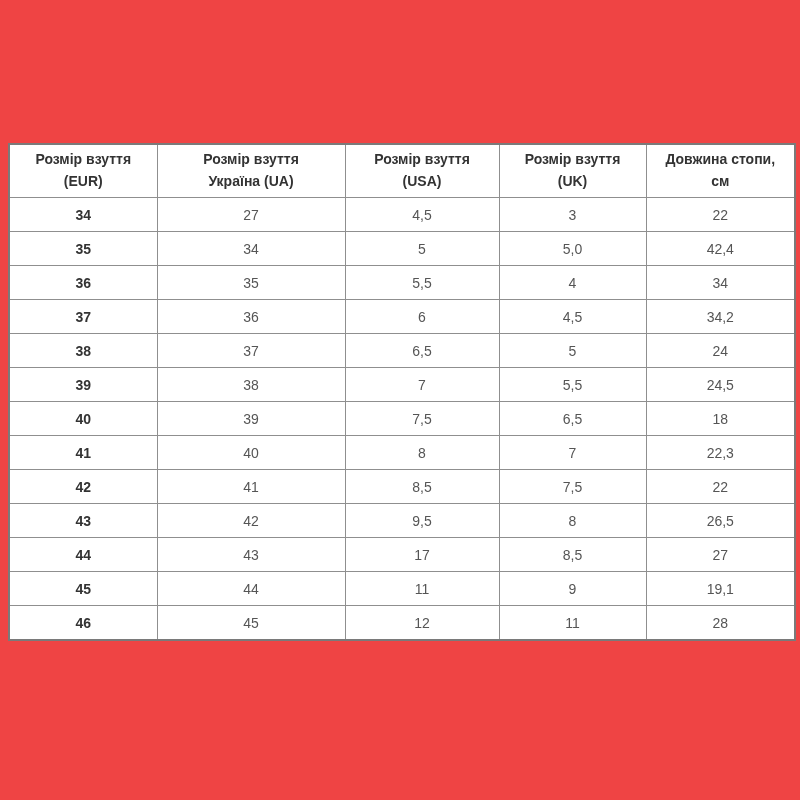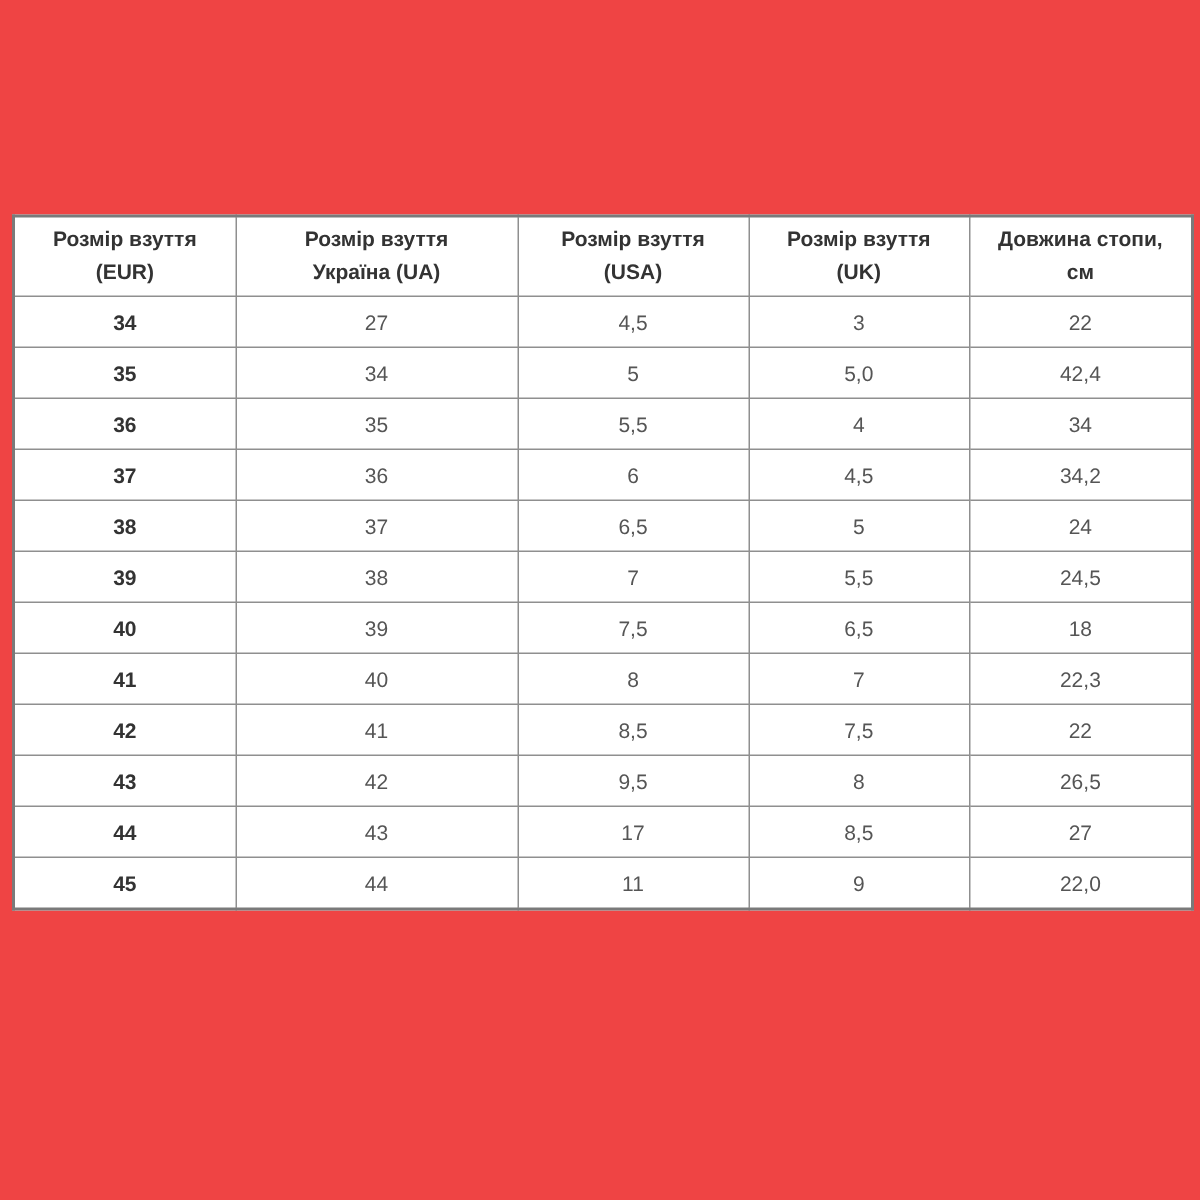--- a/index.html
+++ b/index.html
@@ -152,18 +152,25 @@
             <td class="col-ua">43</td>
             <td class="col-usa">17</td>
             <td class="col-uk">8,5</td>
             <td class="col-cm">27</td>
           </tr>
           <tr>
             <td class="col-eur">45</td>
             <td class="col-ua">44</td>
             <td class="col-usa">11</td>
             <td class="col-uk">9</td>
-            <td class="col-cm">22,0</td>
+            <td class="col-cm">19,1</td>
+          </tr>
+          <tr>
+            <td class="col-eur">46</td>
+            <td class="col-ua">45</td>
+            <td class="col-usa">12</td>
+            <td class="col-uk">11</td>
+            <td class="col-cm">28</td>
           </tr>
         </tbody>
     </table>
   </div>
 </div>
 
 </body></html>

